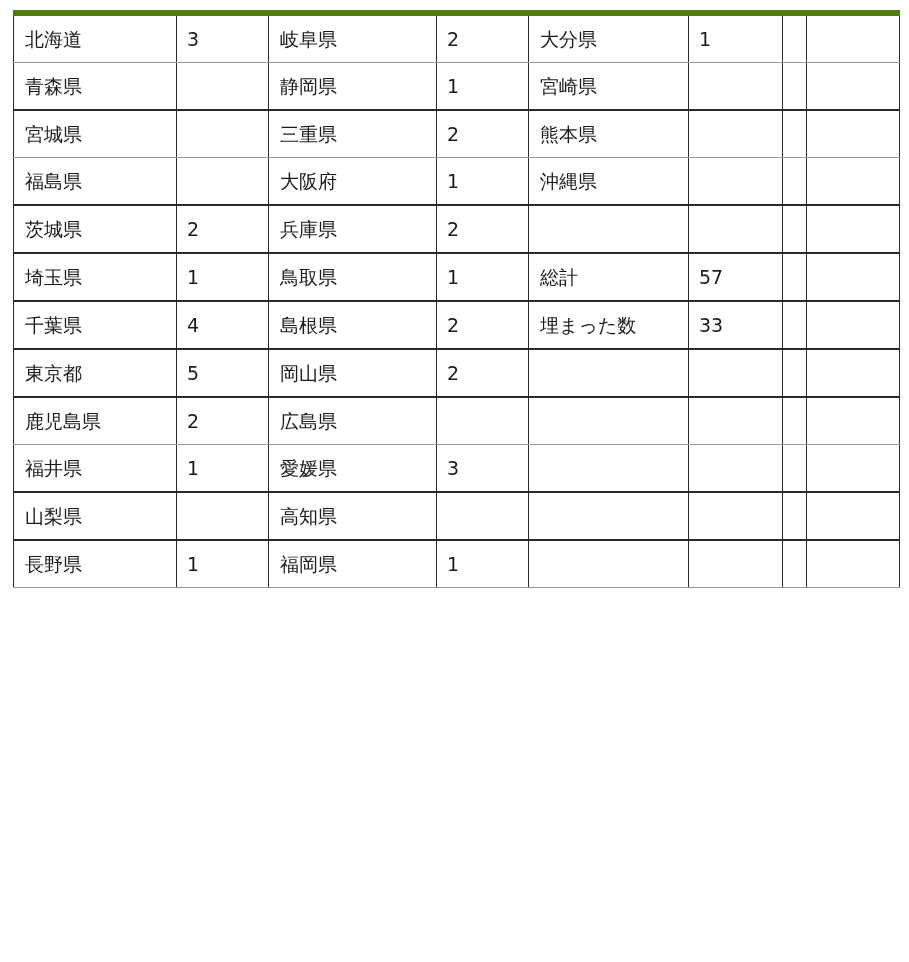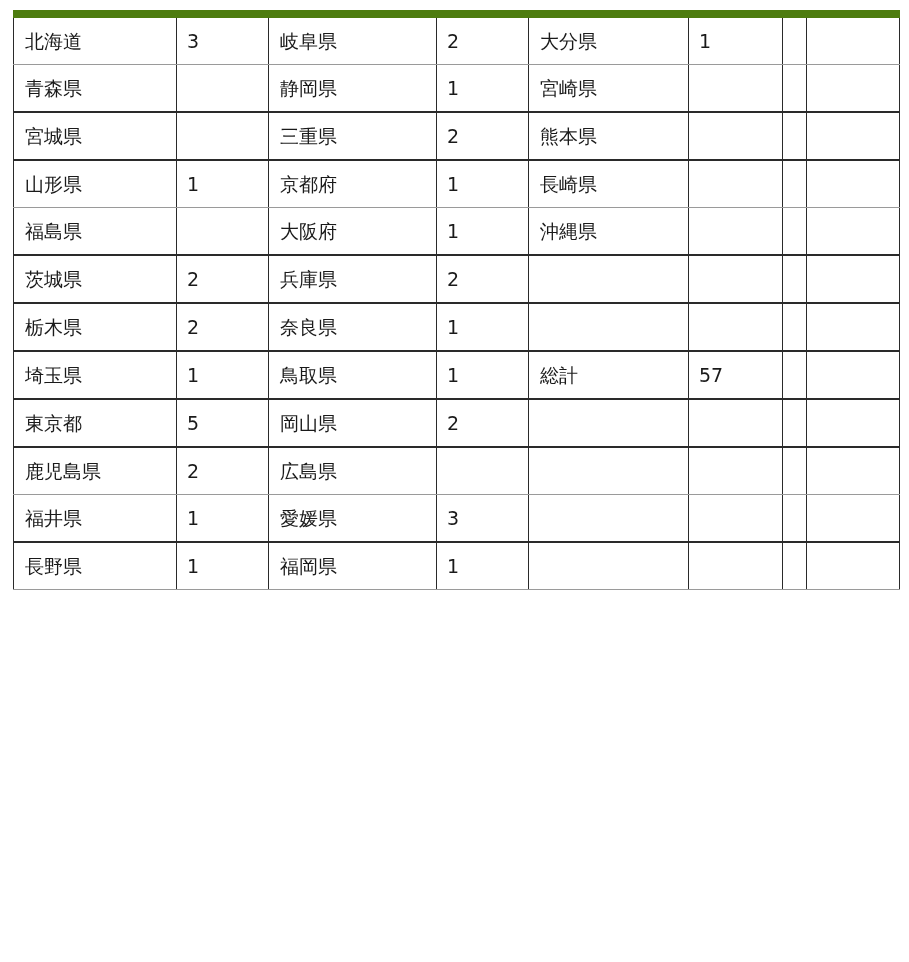--- a/index.html
+++ b/index.html
@@ -30,21 +30,21 @@
       border-top: 1px solid #9a9a9a;
       border-bottom: 1px solid #9a9a9a;
       font-size: 19px;
       line-height: 46px;
       vertical-align: middle;
       white-space: nowrap;
       overflow: hidden;
       box-sizing: border-box;
     }
     .sheet tr.dark-top td { border-top: 2px solid #2a2a2a; }
-    .sheet tr:first-child td { border-top: 8px solid #4d7c0f; }
+    .sheet tr:first-child td { border-top: 6px solid #4d7c0f; }
     .sheet td.num { padding-left: 10px; }
     col.c1 { width: 163px; }
     col.c2 { width: 92px; }
     col.c3 { width: 168px; }
     col.c4 { width: 92px; }
     col.c5 { width: 160px; }
     col.c6 { width: 94px; }
     col.c7 { width: 24px; }
     col.c8 { width: 93px; }
   </style>
@@ -86,30 +86,20 @@
       <tr class="dark-top">
         <td>宮城県</td>
         <td class="num"></td>
         <td>三重県</td>
         <td class="num">2</td>
         <td>熊本県</td>
         <td class="num"></td>
         <td></td>
         <td></td>
       </tr>
-      <tr class="dark-top">
-        <td>山形県</td>
-        <td class="num">1</td>
-        <td>京都府</td>
-        <td class="num">1</td>
-        <td>長崎県</td>
-        <td class="num"></td>
-        <td></td>
-        <td></td>
-      </tr>
       <tr>
         <td>福島県</td>
         <td class="num"></td>
         <td>大阪府</td>
         <td class="num">1</td>
         <td>沖縄県</td>
         <td class="num"></td>
         <td></td>
         <td></td>
       </tr>
@@ -117,36 +107,36 @@
         <td>茨城県</td>
         <td class="num">2</td>
         <td>兵庫県</td>
         <td class="num">2</td>
         <td></td>
         <td class="num"></td>
         <td></td>
         <td></td>
       </tr>
       <tr class="dark-top">
-        <td>栃木県</td>
-        <td class="num">2</td>
-        <td>奈良県</td>
-        <td class="num">1</td>
-        <td></td>
-        <td class="num"></td>
-        <td></td>
-        <td></td>
-      </tr>
-      <tr class="dark-top">
         <td>埼玉県</td>
         <td class="num">1</td>
         <td>鳥取県</td>
         <td class="num">1</td>
         <td>総計</td>
         <td class="num">57</td>
+        <td></td>
+        <td></td>
+      </tr>
+      <tr class="dark-top">
+        <td>千葉県</td>
+        <td class="num">4</td>
+        <td>島根県</td>
+        <td class="num">2</td>
+        <td>埋まった数</td>
+        <td class="num">33</td>
         <td></td>
         <td></td>
       </tr>
       <tr class="dark-top">
         <td>東京都</td>
         <td class="num">5</td>
         <td>岡山県</td>
         <td class="num">2</td>
         <td></td>
         <td class="num"></td>
@@ -167,20 +157,30 @@
         <td>福井県</td>
         <td class="num">1</td>
         <td>愛媛県</td>
         <td class="num">3</td>
         <td></td>
         <td class="num"></td>
         <td></td>
         <td></td>
       </tr>
       <tr class="dark-top">
+        <td>山梨県</td>
+        <td class="num"></td>
+        <td>高知県</td>
+        <td class="num"></td>
+        <td></td>
+        <td class="num"></td>
+        <td></td>
+        <td></td>
+      </tr>
+      <tr class="dark-top">
         <td>長野県</td>
         <td class="num">1</td>
         <td>福岡県</td>
         <td class="num">1</td>
         <td></td>
         <td class="num"></td>
         <td></td>
         <td></td>
       </tr>
     </tbody>

